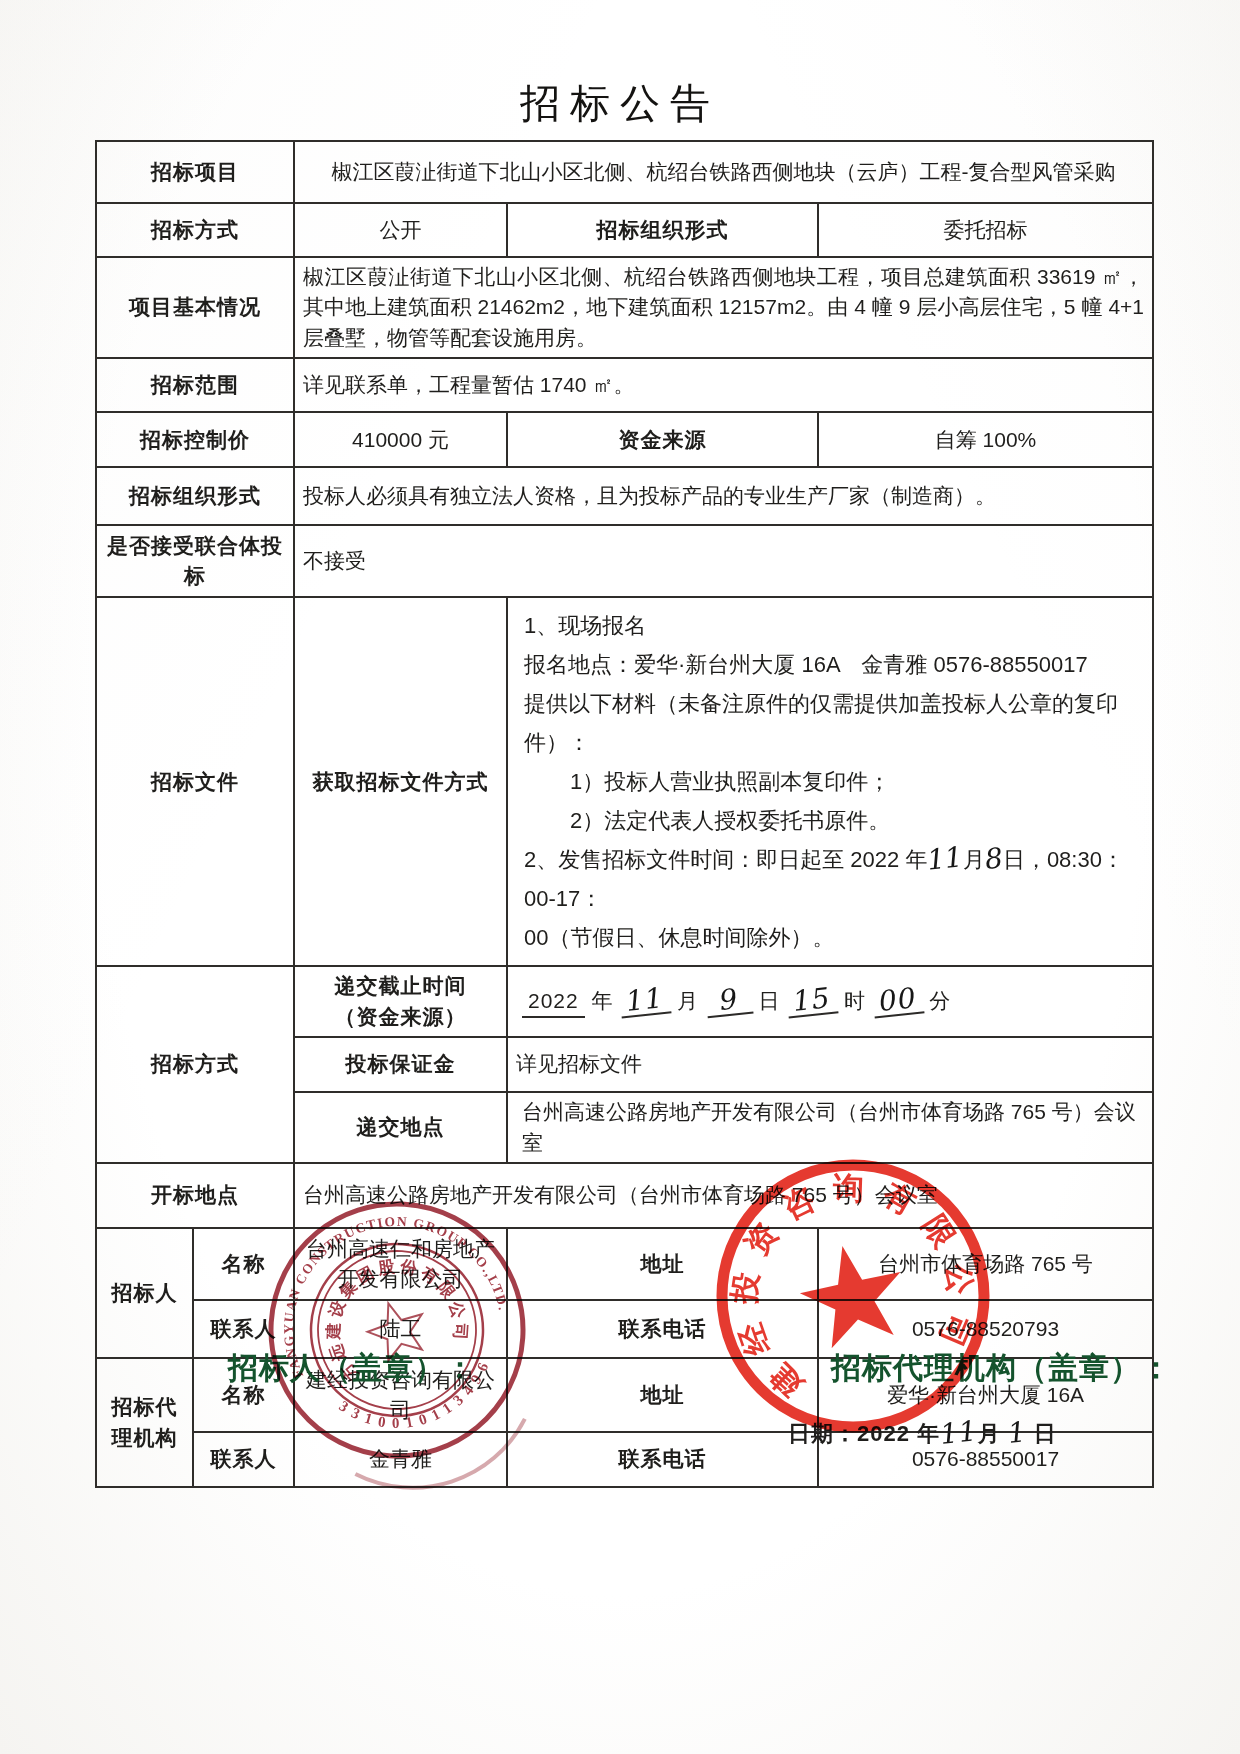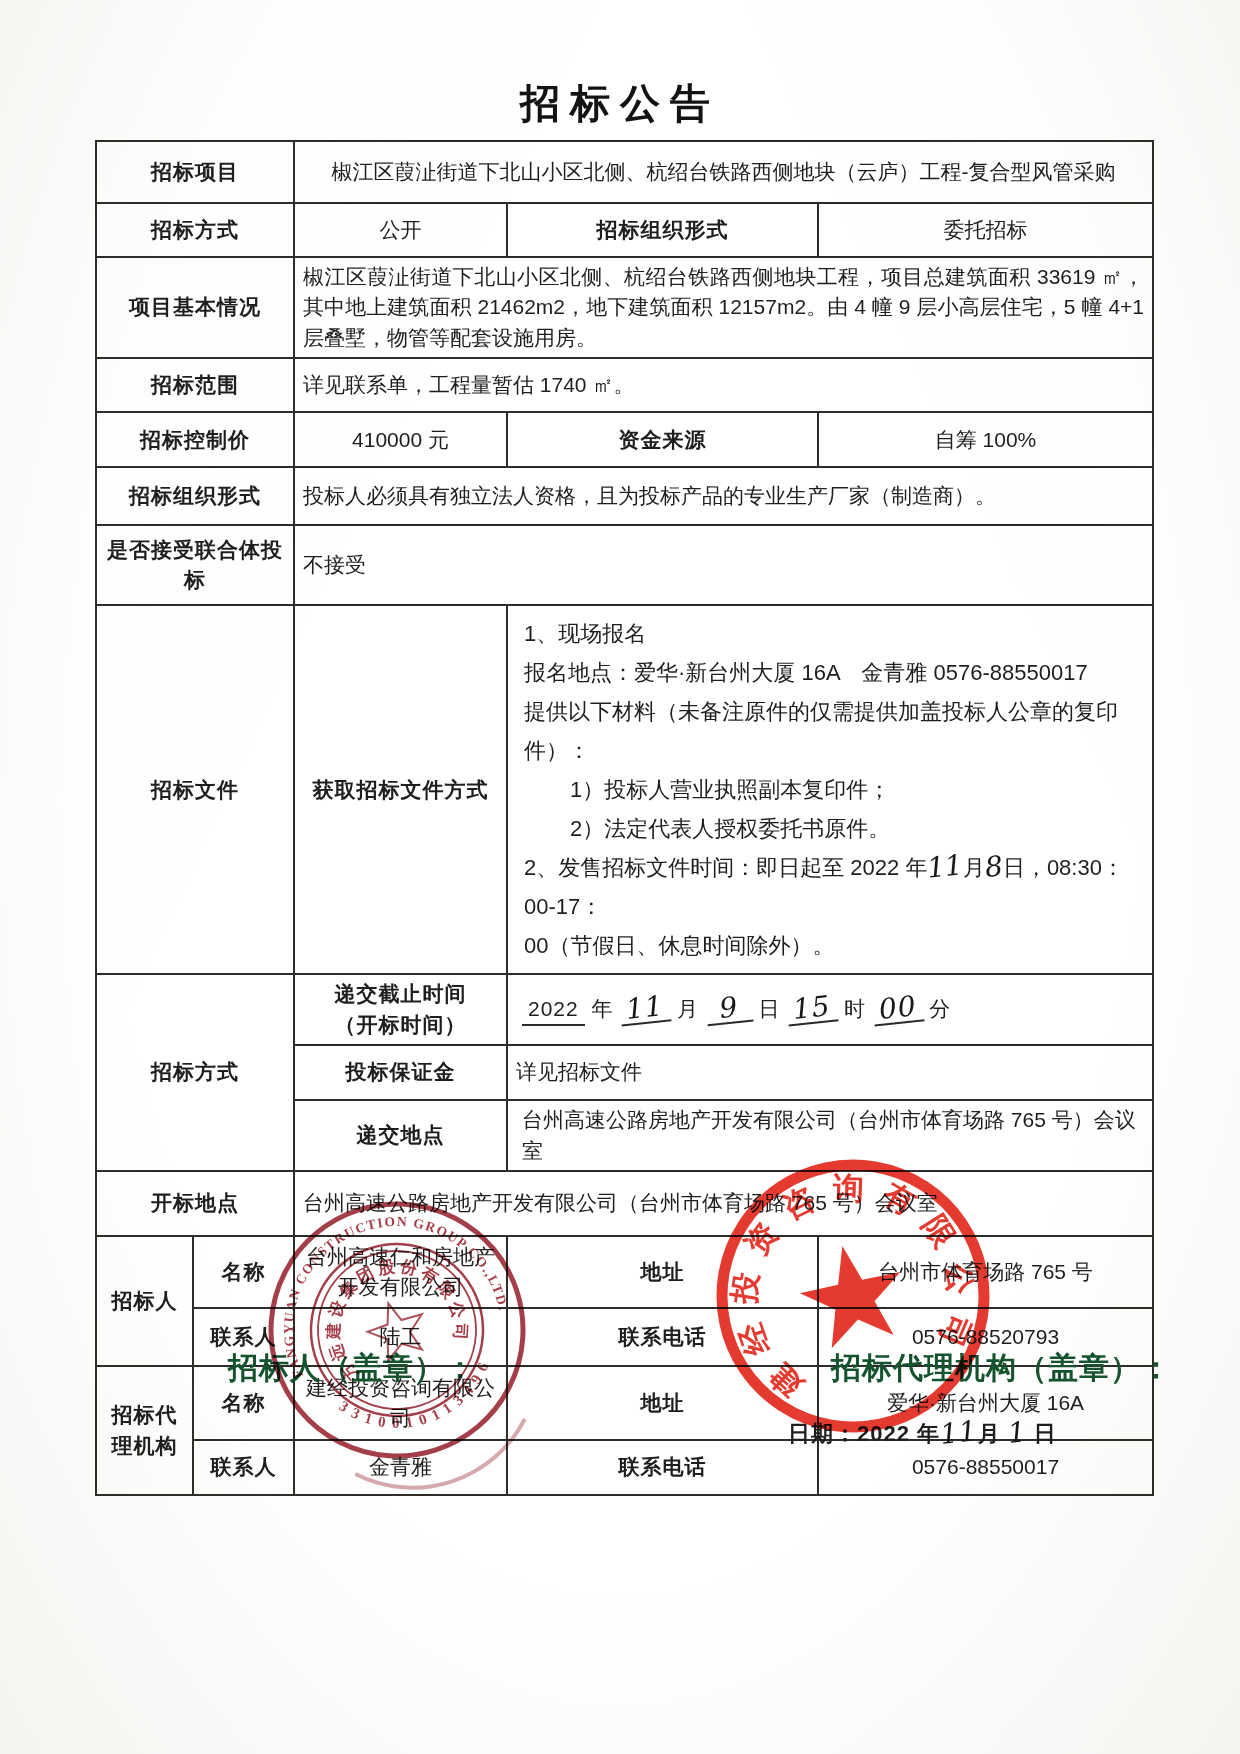--- a/index.html
+++ b/index.html
@@ -5,21 +5,21 @@
   html,body{margin:0;padding:0;}
   body{
     width:1240px;height:1754px;position:relative;
     background:radial-gradient(ellipse at 50% 40%, #ffffff 60%, #f5f4f1 100%);
     font-family:"Liberation Sans","DejaVu Sans",sans-serif;
     color:#1f1e1c;
     overflow:hidden;
   }
   .page-title{
     position:absolute;top:76px;left:0;width:1240px;
-    text-align:center;font-size:40px;font-weight:bold;letter-spacing:10px;
+    text-align:center;font-size:40px;font-weight:normal;letter-spacing:10px;
     color:#141311;
   }
   table.doc{
     position:absolute;left:95px;top:140px;width:1057px;
     border-collapse:collapse;table-layout:fixed;
     background:transparent;
     padding-left:32px;
   }
   table.doc td{
     border:2px solid #2f2d2a;
@@ -97,21 +97,21 @@
     <td class="val-c">410000 元</td>
     <td class="lab">资金来源</td>
     <td class="val-c">自筹 100%</td>
   </tr>
 
   <tr style="height:58px">
     <td colspan="2" class="lab">招标组织形式</td>
     <td colspan="3" class="val-l">投标人必须具有独立法人资格，且为投标产品的专业生产厂家（制造商）。</td>
   </tr>
 
-  <tr style="height:80px">
+  <tr style="height:72px">
     <td colspan="2" class="lab">是否接受联合体投标</td>
     <td colspan="3" class="val-l">不接受</td>
   </tr>
 
   <tr style="height:235px">
     <td colspan="2" class="lab">招标文件</td>
     <td class="lab" style="font-weight:bold">获取招标文件方式</td>
     <td colspan="2" style="vertical-align:middle;padding:8px 16px">
       <div class="docline">1、现场报名</div>
       <div class="docline">报名地点：爱华·新台州大厦 16A　金青雅 0576-88550017</div>
@@ -120,21 +120,21 @@
       <div class="docline indent">2）法定代表人授权委托书原件。</div>
       <div class="docline"><span>2、发售招标文件时间：即日起至 2022 年</span><span class="hw">11</span><span>月</span><span class="hw">8</span><span>日，08:30：00-17：</span></div>
       <div class="docline">00（节假日、休息时间除外）。</div>
     </td>
   </tr>
 
   <tr style="height:70px">
     <td colspan="2" rowspan="3" class="lab">招标方式</td>
     <td class="lab">
       <div>递交截止时间</div>
-      <div>（开标时间）</div>
+      <div>（资金来源）</div>
     </td>
     <td colspan="2" class="dl-line" style="padding-left:14px">
       <span class="blank">2022</span>
       <span>年</span>
       <span class="blank hw">11</span>
       <span>月</span>
       <span class="blank hw">9</span>
       <span>日</span>
       <span class="blank hw">15</span>
       <span>时</span>

